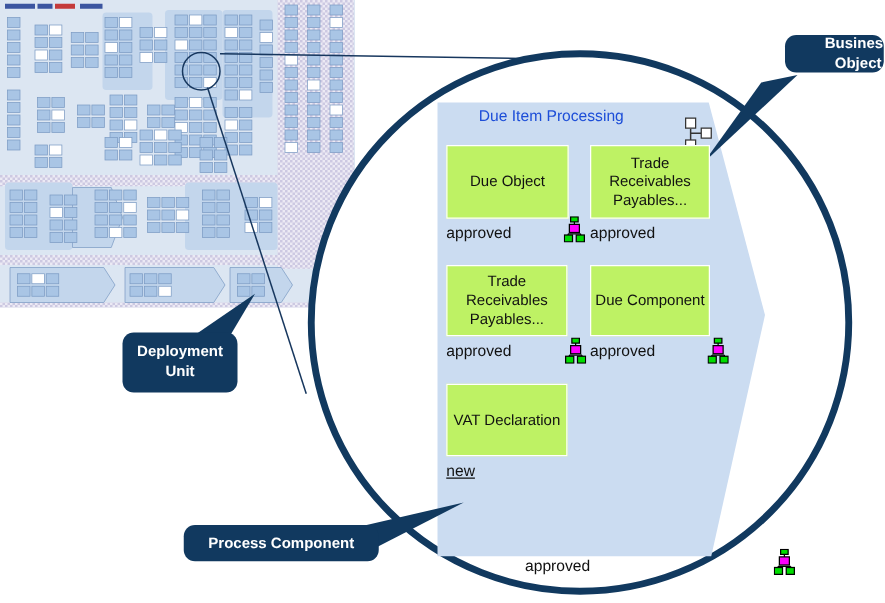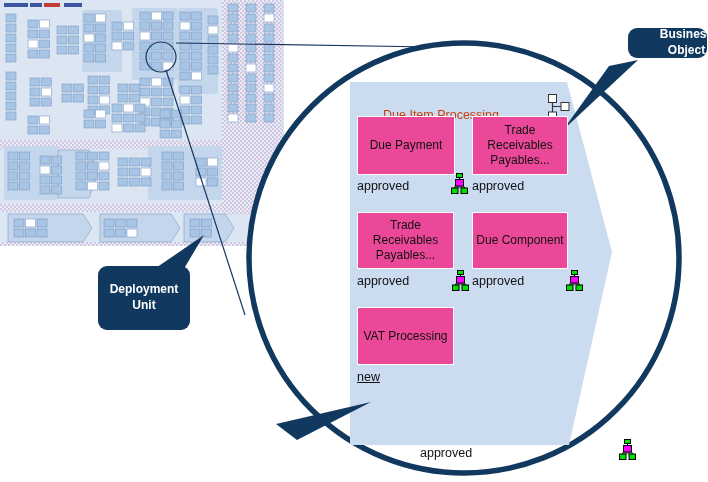--- a/index.html
+++ b/index.html
@@ -1,22 +1,22 @@
 <!DOCTYPE html>
 <html><head>
 <meta charset="utf-8">
 <style>
   html,body{margin:0;padding:0;background:#fff;}
   .stage{position:relative;width:708px;height:482px;background:#fff;overflow:hidden;
          font-family:"Liberation Sans",sans-serif;}
   .abs{position:absolute;}
   svg.layer{position:absolute;left:0;top:0;}
   .thin{stroke:#17375e;stroke-width:1.2;fill:none;}
-  .panel-title{font-size:12.5px;color:#c2410c;margin-top:22px;}
-  .cell{background:#ec4899;border:1.5px solid #ffffff;box-sizing:border-box;
+  .panel-title{font-size:12.5px;color:#1d4ed8;}
+  .cell{background:#bef264;border:1.5px solid #ffffff;box-sizing:border-box;
         display:flex;align-items:center;justify-content:center;text-align:center;
         font-size:12px;color:#111;line-height:1.25;padding:2px;}
   .status{font-size:12.5px;color:#111;text-align:left;}
   .callout{background:#11395f;color:#fff;font-weight:bold;font-size:12px;border-radius:9px;
            display:flex;align-items:center;justify-content:center;text-align:center;
            line-height:1.3;box-sizing:border-box;padding:2px 4px;}
   .icon{display:block;line-height:0;}
 </style>
 </head>
 <body>
@@ -314,25 +314,25 @@
   <div class="abs panel-title" style="left:383px;top:86px;width:220px;">Due Item Processing</div>
   <span class="abs icon" style="left:546px;top:93px;">
     <svg width="26" height="28" viewBox="0 0 26 28">
       <path d="M6.5,10 V19 M6.5,13.5 H15" stroke="#333" stroke-width="1.2" fill="none"></path>
       <rect x="2.5" y="1.5" width="8" height="8" fill="#fff" stroke="#333"></rect>
       <rect x="15" y="9.5" width="8" height="8" fill="#fff" stroke="#333"></rect>
       <rect x="2.5" y="19" width="8" height="8" fill="#fff" stroke="#333"></rect>
     </svg>
   </span>
 
-  <div class="abs cell" style="left:357px;top:116px;width:98px;height:59px;">Due Payment</div>
+  <div class="abs cell" style="left:357px;top:116px;width:98px;height:59px;">Due Object</div>
   <div class="abs cell" style="left:472px;top:116px;width:96px;height:59px;">Trade Receivables Payables...</div>
   <div class="abs cell" style="left:357px;top:212px;width:97px;height:57px;">Trade Receivables Payables...</div>
   <div class="abs cell" style="left:472px;top:212px;width:96px;height:57px;">Due Component</div>
-  <div class="abs cell" style="left:357px;top:307px;width:97px;height:58px;">VAT Processing</div>
+  <div class="abs cell" style="left:357px;top:307px;width:97px;height:58px;">VAT Declaration</div>
 
   <div class="abs status" style="left:357px;top:179px;width:98px;">approved</div>
   <div class="abs status" style="left:472px;top:179px;width:96px;">approved</div>
   <div class="abs status" style="left:357px;top:274px;width:97px;">approved</div>
   <div class="abs status" style="left:472px;top:274px;width:96px;">approved</div>
   <div class="abs status" style="left:357px;top:370px;width:97px;text-decoration:underline;">new</div>
   <div class="abs status" style="left:420px;top:446px;width:140px;">approved</div>
 
   <span class="abs icon bo-ic" style="left:451px;top:173px;"><svg width="17" height="21" viewBox="0 0 17 21">
     <path d="M8.5,4 V7 M3.5,14 V16 M13.5,14 V16 M3.5,14 H13.5" stroke="#000" stroke-width="1" fill="none"></path>
@@ -357,15 +357,16 @@
   </svg></span>
   <span class="abs icon bo-ic" style="left:619px;top:439px;"><svg width="17" height="21" viewBox="0 0 17 21">
     <path d="M8.5,4 V7 M3.5,14 V16 M13.5,14 V16 M3.5,14 H13.5" stroke="#000" stroke-width="1" fill="none"></path>
     <rect x="5.5" y="0.5" width="6" height="4" fill="#00dd00" stroke="#000"></rect>
     <rect x="4.5" y="6.5" width="8" height="6.5" fill="#ff00ff" stroke="#000"></rect>
     <rect x="0.5" y="15" width="6.5" height="5.5" fill="#00dd00" stroke="#000"></rect>
     <rect x="10" y="15" width="6.5" height="5.5" fill="#00dd00" stroke="#000"></rect>
   </svg></span>
 
   <div class="abs callout" style="left:628px;top:28px;width:79px;height:30px;padding-left:42px;">Business Object</div>
-  <div class="abs callout" style="left:98px;top:266px;width:92px;height:64px;">Deployment Unit</div>
+  <div class="abs callout" style="left:98px;top:266px;width:92px;height:48px;">Deployment Unit</div>
+  <div class="abs callout" style="left:147px;top:420px;width:156px;height:29px;">Process Component</div>
 
 </div>
 
 </body></html>

